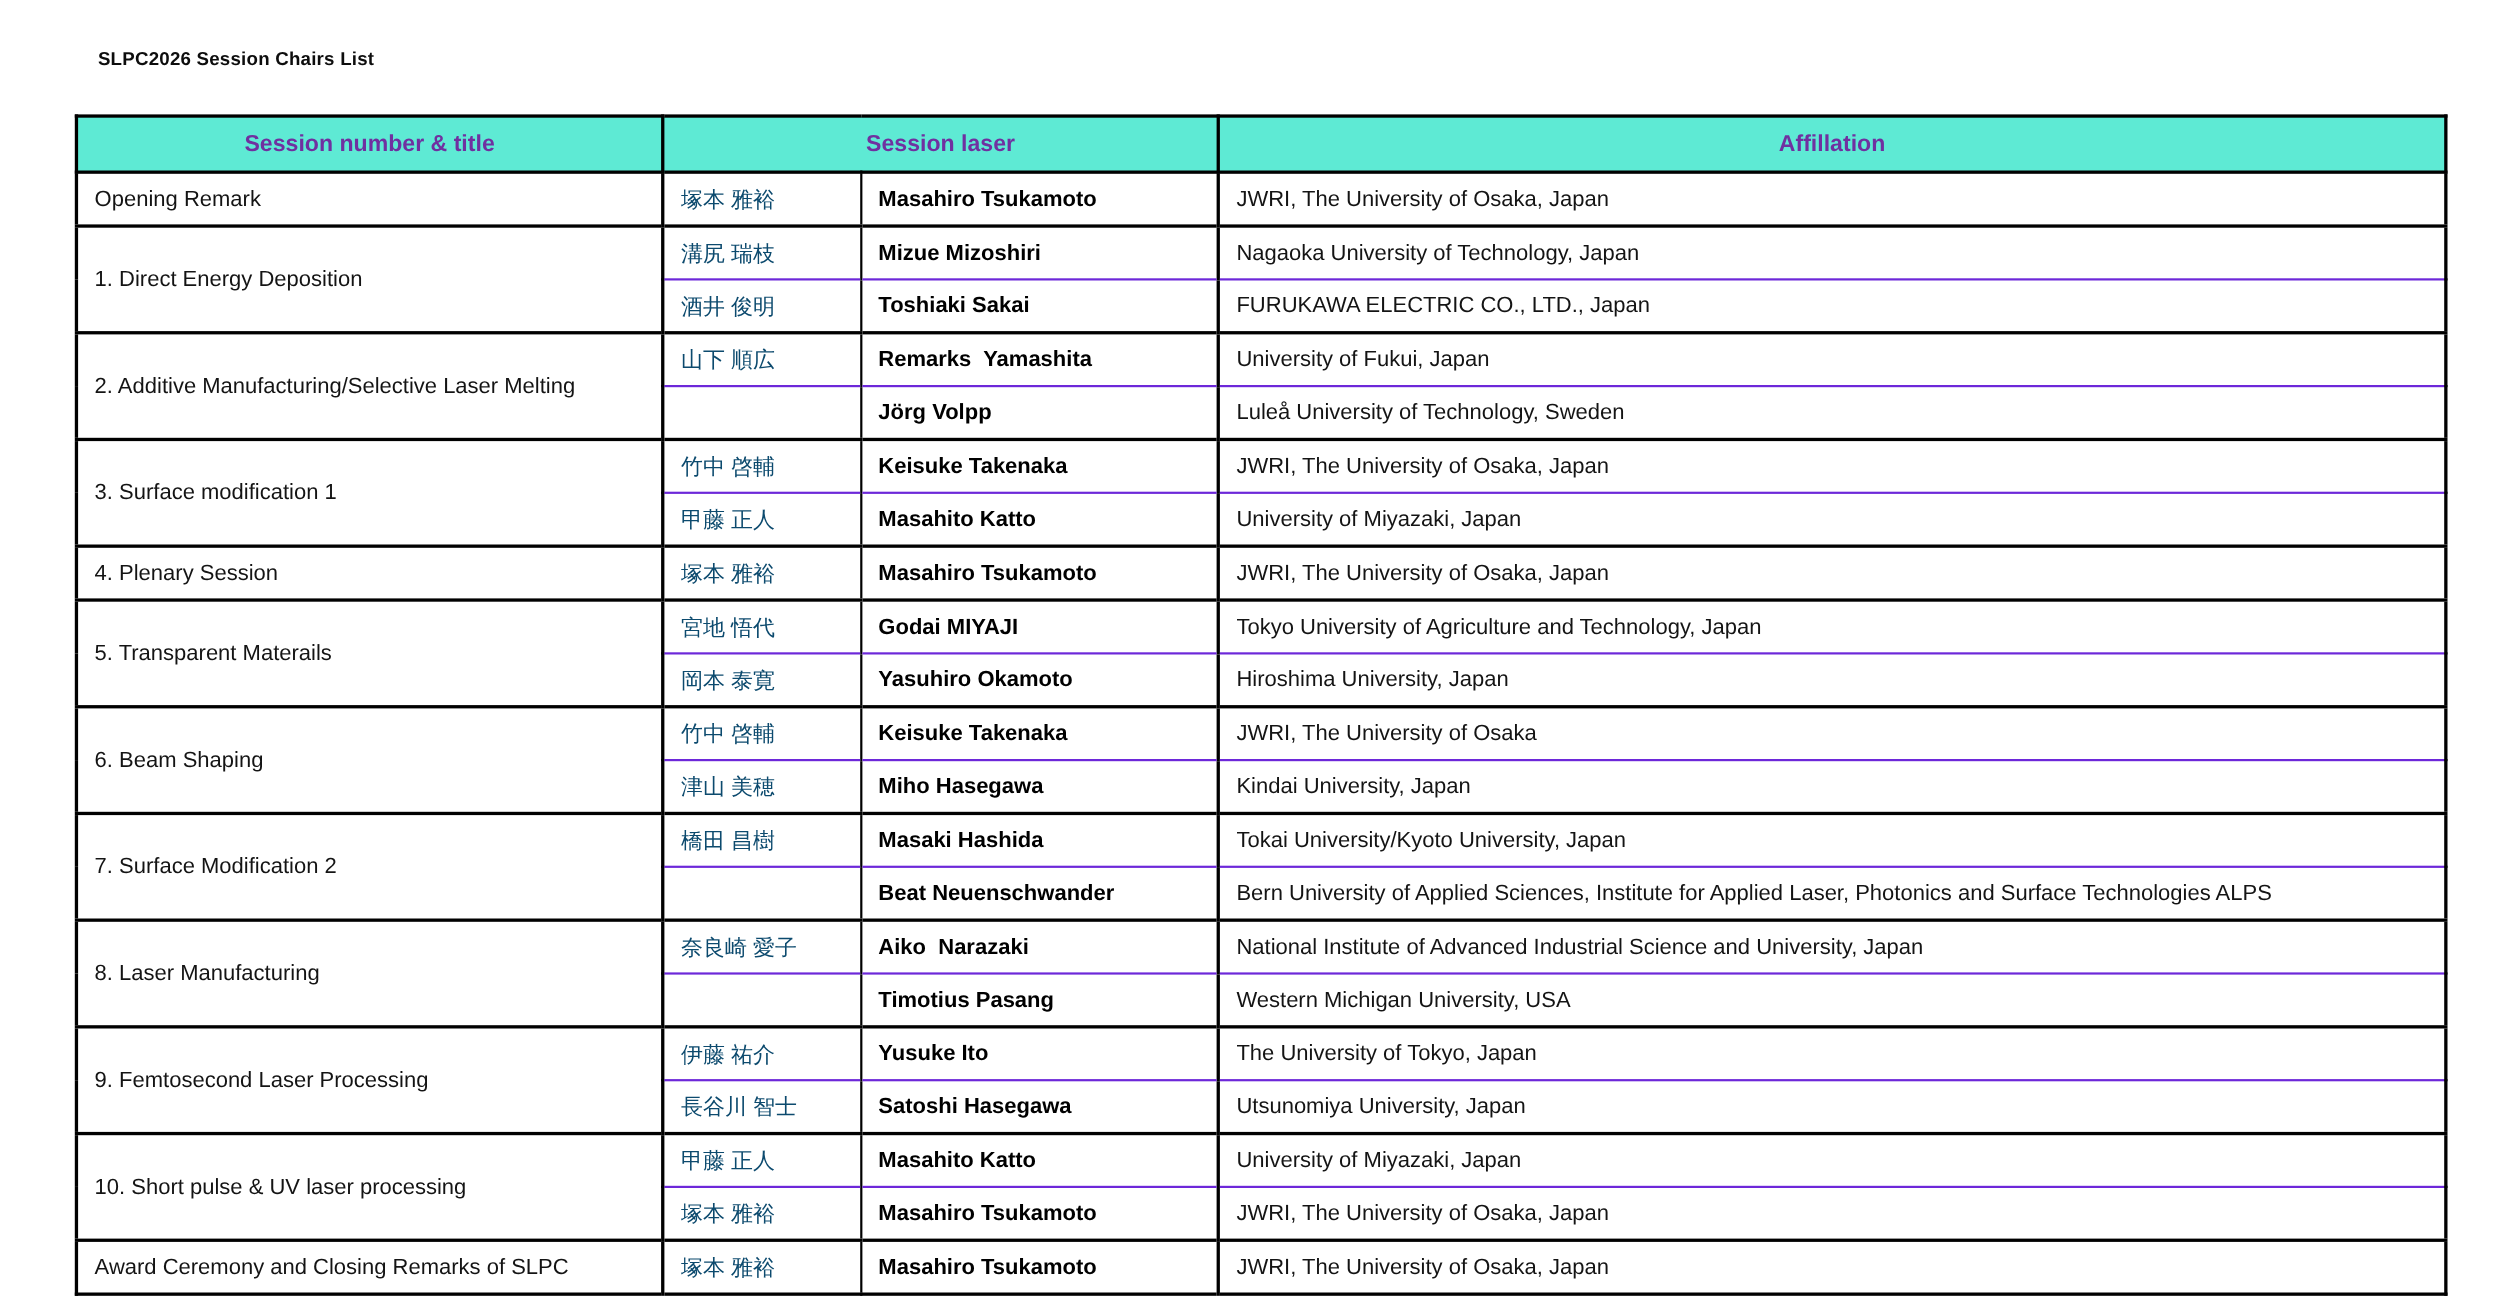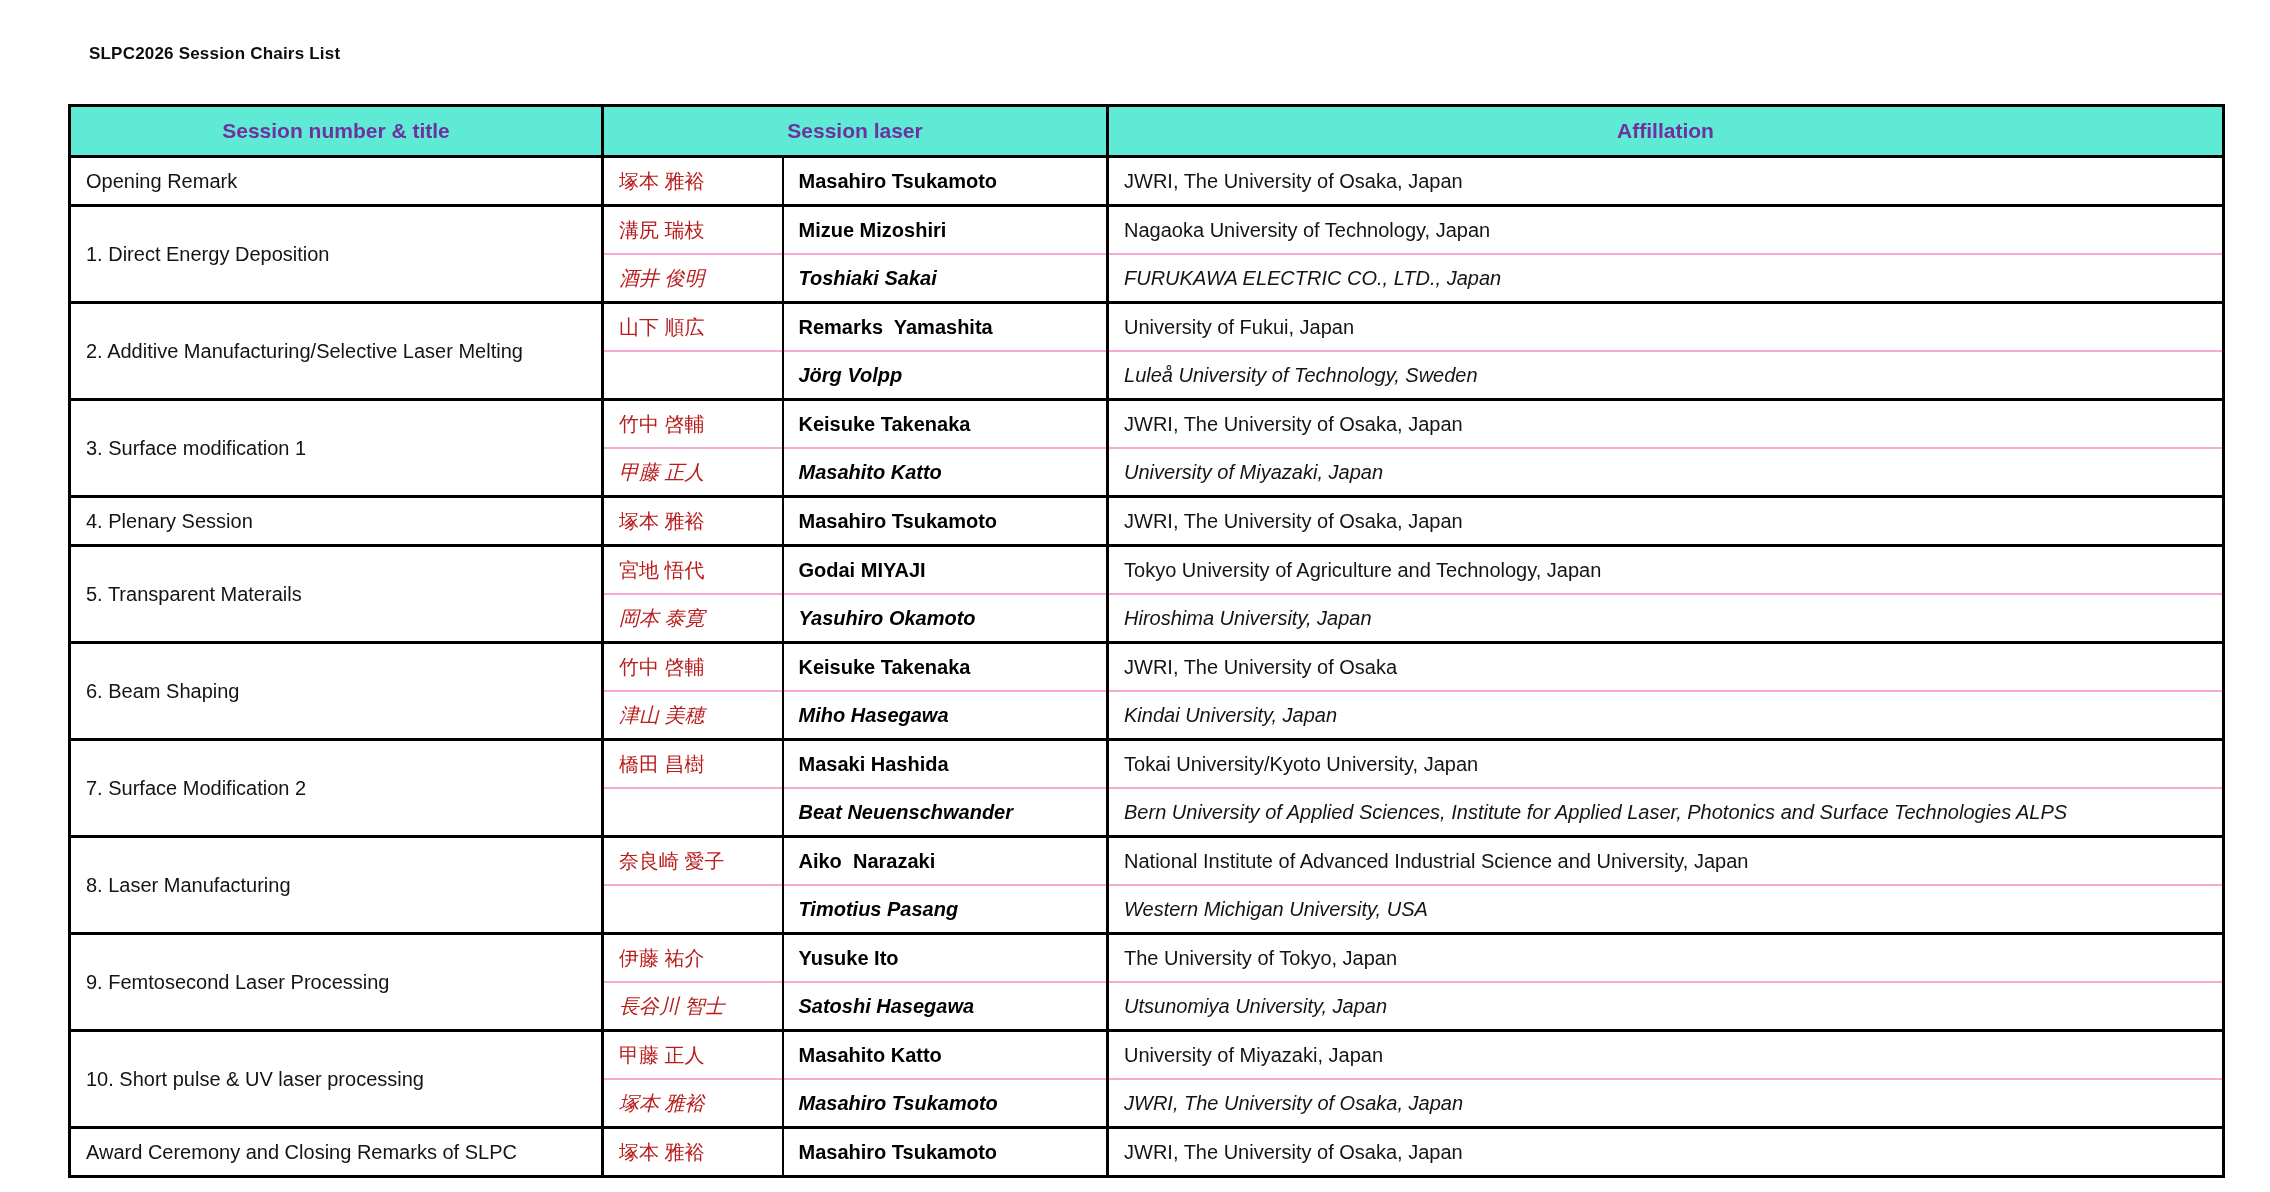--- a/index.html
+++ b/index.html
@@ -45,26 +45,26 @@
   td {
     height:46px;
     font-size:20px;
     vertical-align:middle;
     padding:0 6px 0 15px;
     background:#fff;
     overflow:hidden;
     white-space:nowrap;
   }
   td.cell-title { border-right:3px solid #000; color:#141414; }
-  td.cell-jp    { border-right:2px solid #000; color:#b91c1c; }
+  td.cell-jp    { border-right:2px solid #000; color:#0c4a6e; }
   td.cell-en    { border-right:3px solid #000; font-weight:bold; white-space:pre; color:#000; }
   td.cell-aff   { color:#141414; }
 
   tr.group-first > td { border-top:3px solid #000; }
-  tr.sub-row > td     { border-top:2px solid #f9a8d4;font-style:italic; }
+  tr.sub-row > td     { border-top:2px solid #6d28d9; }
 
   .footnote {
     position:absolute;
     left:560px; top:1200px;
     width:200px;
     text-align:center;
     font-size:17px;
     color:#1a1a1a;
   }
 </style>

